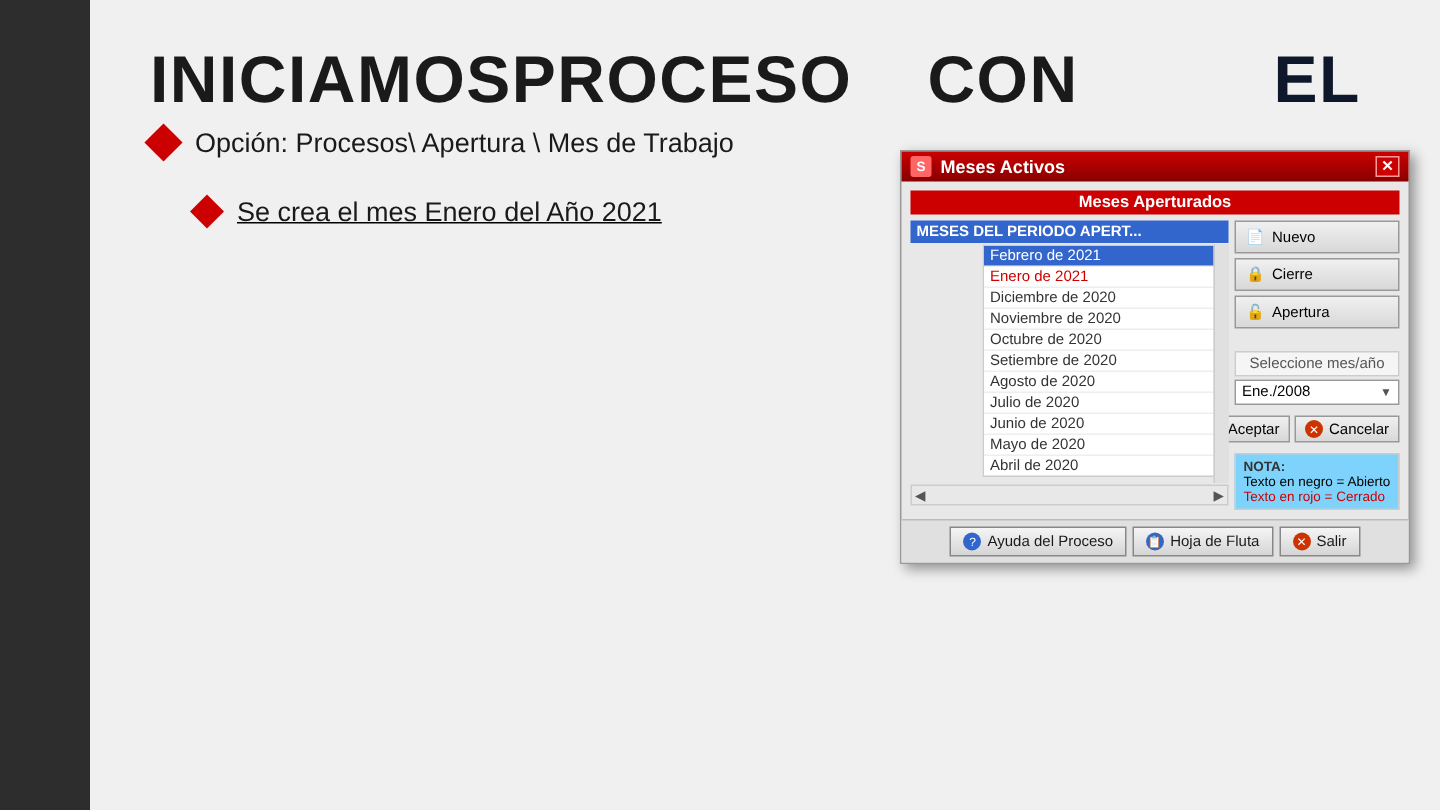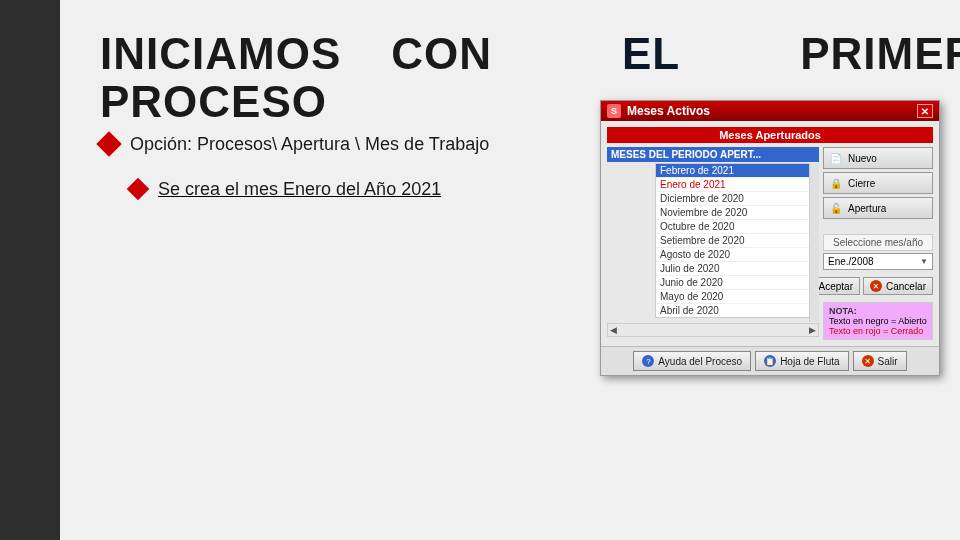--- a/index.html
+++ b/index.html
@@ -294,21 +294,21 @@
     }
 
     .action-buttons {
       display: flex;
       gap: 3px;
       margin-top: 4px;
       justify-content: flex-end;
     }
 
     .nota-box {
-      background: #f0abfc;
+      background: #7dd3fc;
       border: 1px solid #ccc;
       padding: 3px 5px;
       font-size: 9px;
       color: #333;
       margin-top: 4px;
     }
 
     .nota-title {
       font-weight: bold;
       font-size: 9px;
@@ -395,21 +395,21 @@
     }
   </style>
 </head>
 <body>
 
 <div class="sidebar-strip"></div>
 
 <div class="main-content">
 
   <div class="title-top-row">
-    <div style="display:flex; flex-direction:column;">
+    <div style="display:flex; ">
       <span class="title-word">INICIAMOS</span>
       <span class="title-word">PROCESO</span>
     </div>
     <span class="title-con">CON</span>
     <span class="title-el">EL</span>
     <span class="title-primer">PRIMER</span>
   </div>
 
   <div class="bullets-area">
 

